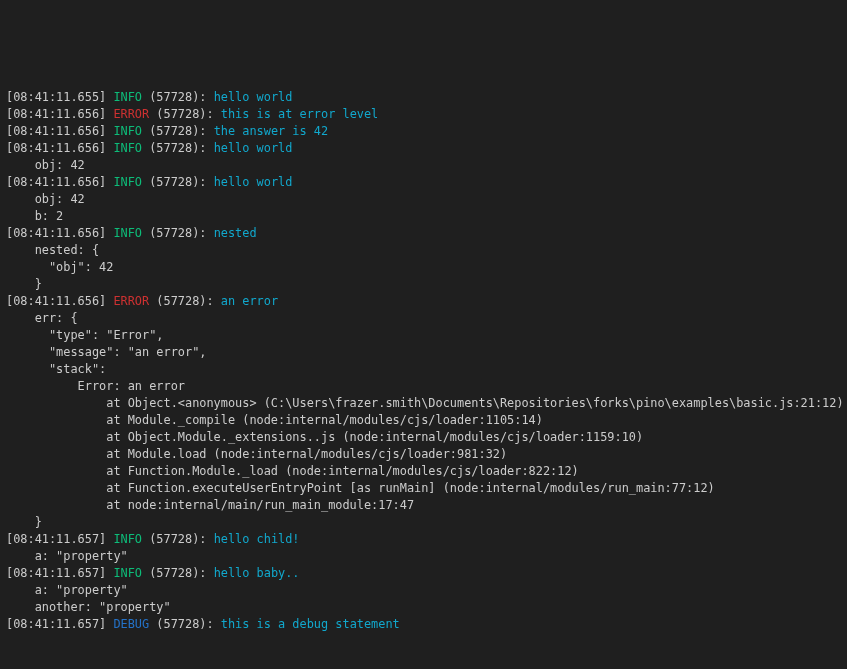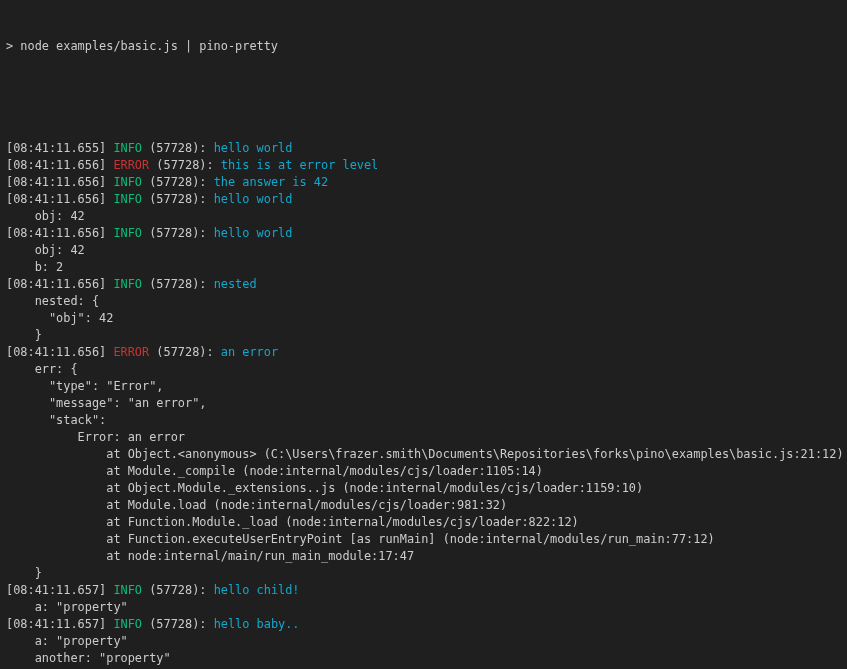--- a/index.html
+++ b/index.html
@@ -28,16 +28,15 @@
     min-height: 17px;
   }
   .line span {
     white-space: pre;
   }
 </style>
 </head>
 <body style="background: rgb(31, 31, 31);">
 
 <div class="terminal" style="color: rgb(204, 204, 204);">
-  <div class="line"><span>&gt; node examples/basic.js | pino-pretty</span></div>
   <div class="line"></div>
   <div><div class="line"><span style="color: rgb(204, 204, 204);">[08:41:11.655] </span><span style="color: rgb(13, 188, 121);">INFO</span><span style="color: rgb(204, 204, 204);"> (57728): </span><span style="color: rgb(17, 168, 205);">hello world</span></div><div class="line"><span style="color: rgb(204, 204, 204);">[08:41:11.656] </span><span style="color: rgb(205, 49, 49);">ERROR</span><span style="color: rgb(204, 204, 204);"> (57728): </span><span style="color: rgb(17, 168, 205);">this is at error level</span></div><div class="line"><span style="color: rgb(204, 204, 204);">[08:41:11.656] </span><span style="color: rgb(13, 188, 121);">INFO</span><span style="color: rgb(204, 204, 204);"> (57728): </span><span style="color: rgb(17, 168, 205);">the answer is 42</span></div><div class="line"><span style="color: rgb(204, 204, 204);">[08:41:11.656] </span><span style="color: rgb(13, 188, 121);">INFO</span><span style="color: rgb(204, 204, 204);"> (57728): </span><span style="color: rgb(17, 168, 205);">hello world</span></div><div class="line"><span style="color: rgb(204, 204, 204);">    obj: 42</span></div><div class="line"><span style="color: rgb(204, 204, 204);">[08:41:11.656] </span><span style="color: rgb(13, 188, 121);">INFO</span><span style="color: rgb(204, 204, 204);"> (57728): </span><span style="color: rgb(17, 168, 205);">hello world</span></div><div class="line"><span style="color: rgb(204, 204, 204);">    obj: 42</span></div><div class="line"><span style="color: rgb(204, 204, 204);">    b: 2</span></div><div class="line"><span style="color: rgb(204, 204, 204);">[08:41:11.656] </span><span style="color: rgb(13, 188, 121);">INFO</span><span style="color: rgb(204, 204, 204);"> (57728): </span><span style="color: rgb(17, 168, 205);">nested</span></div><div class="line"><span style="color: rgb(204, 204, 204);">    nested: {</span></div><div class="line"><span style="color: rgb(204, 204, 204);">      "obj": 42</span></div><div class="line"><span style="color: rgb(204, 204, 204);">    }</span></div><div class="line"><span style="color: rgb(204, 204, 204);">[08:41:11.656] </span><span style="color: rgb(205, 49, 49);">ERROR</span><span style="color: rgb(204, 204, 204);"> (57728): </span><span style="color: rgb(17, 168, 205);">an error</span></div><div class="line"><span style="color: rgb(204, 204, 204);">    err: {</span></div><div class="line"><span style="color: rgb(204, 204, 204);">      "type": "Error",</span></div><div class="line"><span style="color: rgb(204, 204, 204);">      "message": "an error",</span></div><div class="line"><span style="color: rgb(204, 204, 204);">      "stack":</span></div><div class="line"><span style="color: rgb(204, 204, 204);">          Error: an error</span></div><div class="line"><span style="color: rgb(204, 204, 204);">              at Object.&lt;anonymous&gt; (C:\Users\frazer.smith\Documents\Repositories\forks\pino\examples\basic.js:21:12)</span></div><div class="line"><span style="color: rgb(204, 204, 204);">              at Module._compile (node:internal/modules/cjs/loader:1105:14)</span></div><div class="line"><span style="color: rgb(204, 204, 204);">              at Object.Module._extensions..js (node:internal/modules/cjs/loader:1159:10)</span></div><div class="line"><span style="color: rgb(204, 204, 204);">              at Module.load (node:internal/modules/cjs/loader:981:32)</span></div><div class="line"><span style="color: rgb(204, 204, 204);">              at Function.Module._load (node:internal/modules/cjs/loader:822:12)</span></div><div class="line"><span style="color: rgb(204, 204, 204);">              at Function.executeUserEntryPoint [as runMain] (node:internal/modules/run_main:77:12)</span></div><div class="line"><span style="color: rgb(204, 204, 204);">              at node:internal/main/run_main_module:17:47</span></div><div class="line"><span style="color: rgb(204, 204, 204);">    }</span></div><div class="line"><span style="color: rgb(204, 204, 204);">[08:41:11.657] </span><span style="color: rgb(13, 188, 121);">INFO</span><span style="color: rgb(204, 204, 204);"> (57728): </span><span style="color: rgb(17, 168, 205);">hello child!</span></div><div class="line"><span style="color: rgb(204, 204, 204);">    a: "property"</span></div><div class="line"><span style="color: rgb(204, 204, 204);">[08:41:11.657] </span><span style="color: rgb(13, 188, 121);">INFO</span><span style="color: rgb(204, 204, 204);"> (57728): </span><span style="color: rgb(17, 168, 205);">hello baby..</span></div><div class="line"><span style="color: rgb(204, 204, 204);">    a: "property"</span></div><div class="line"><span style="color: rgb(204, 204, 204);">    another: "property"</span></div><div class="line"><span style="color: rgb(204, 204, 204);">[08:41:11.657] </span><span style="color: rgb(36, 114, 200);">DEBUG</span><span style="color: rgb(204, 204, 204);"> (57728): </span><span style="color: rgb(17, 168, 205);">this is a debug statement</span></div></div>
 </div>
 
 </body></html>

